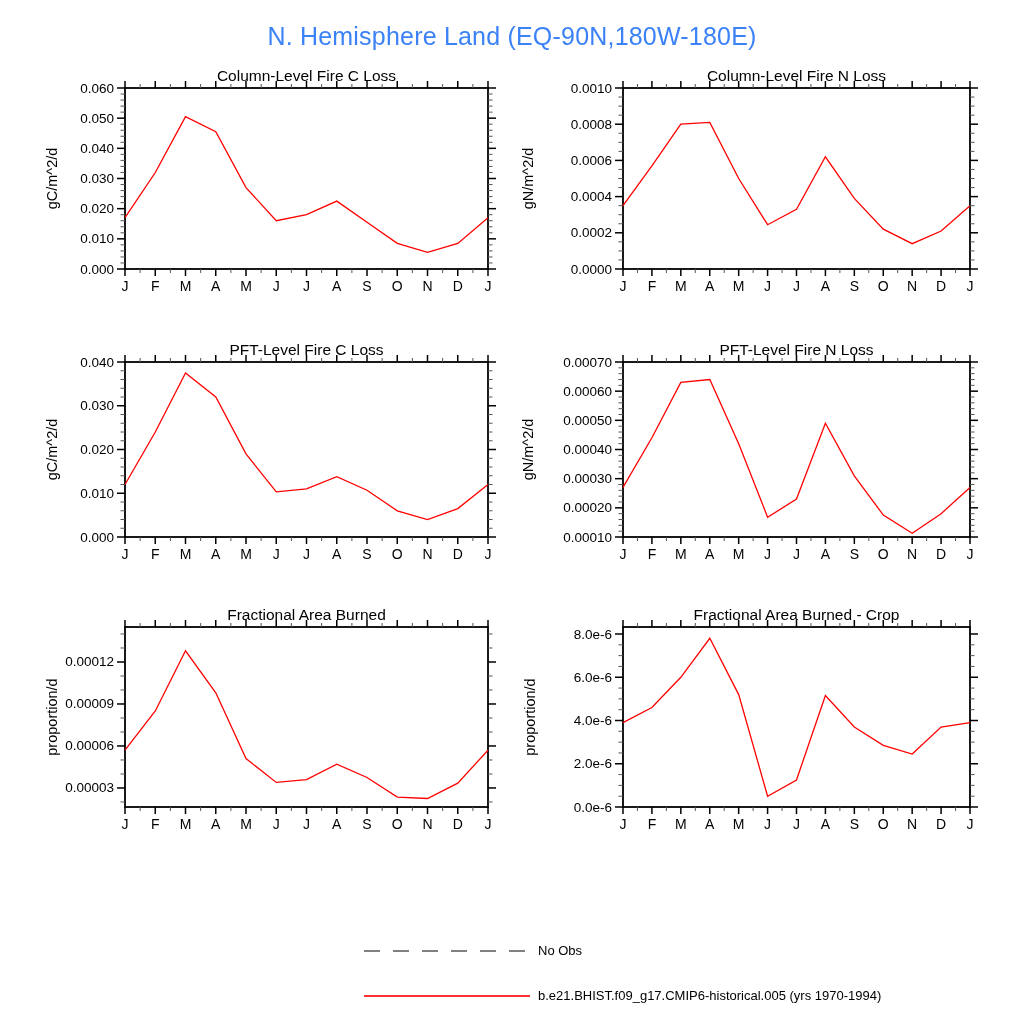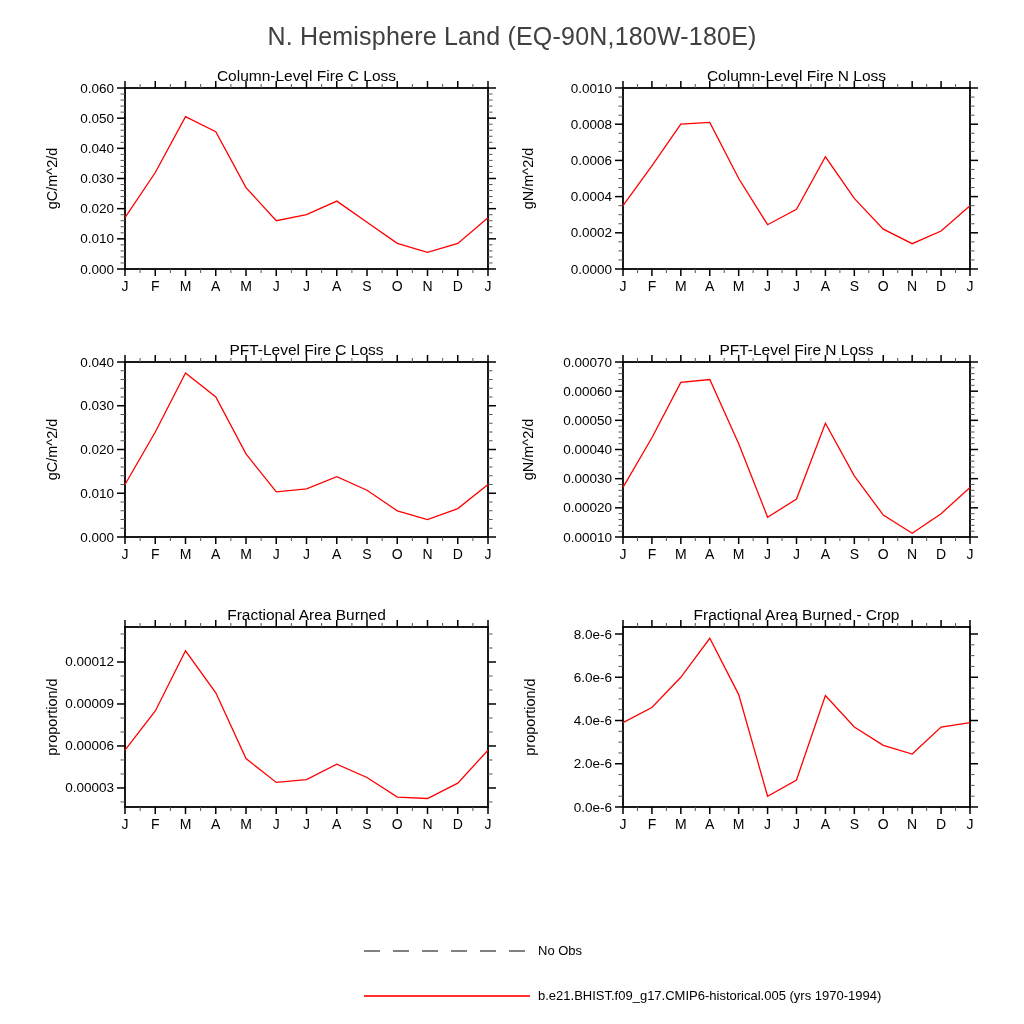--- a/index.html
+++ b/index.html
@@ -1,19 +1,19 @@
 <!DOCTYPE html>
 <html><head>
 <meta charset="utf-8">
 <style>
   html,body{margin:0;padding:0;background:#fff;}
   .stage{position:relative;width:1024px;height:1024px;background:#ffffff;
          font-family:"Liberation Sans",sans-serif;color:#000;overflow:hidden;}
   .main-title{position:absolute;top:22px;left:0;width:100%;text-align:center;
-              font-size:25px;letter-spacing:0.2px;color:#404040;}
+              font-size:25px;letter-spacing:0.2px;color:#3b82f6;}
   #charts{position:absolute;left:0;top:0;}
   #charts text{font-family:"Liberation Sans",sans-serif;fill:#000;}
   .legend-line{position:absolute;height:2px;}
   .legend-label{position:absolute;font-size:13px;line-height:12px;color:#000;}
 </style>
 </head>
 <body>
 
 <div class="stage">
 

